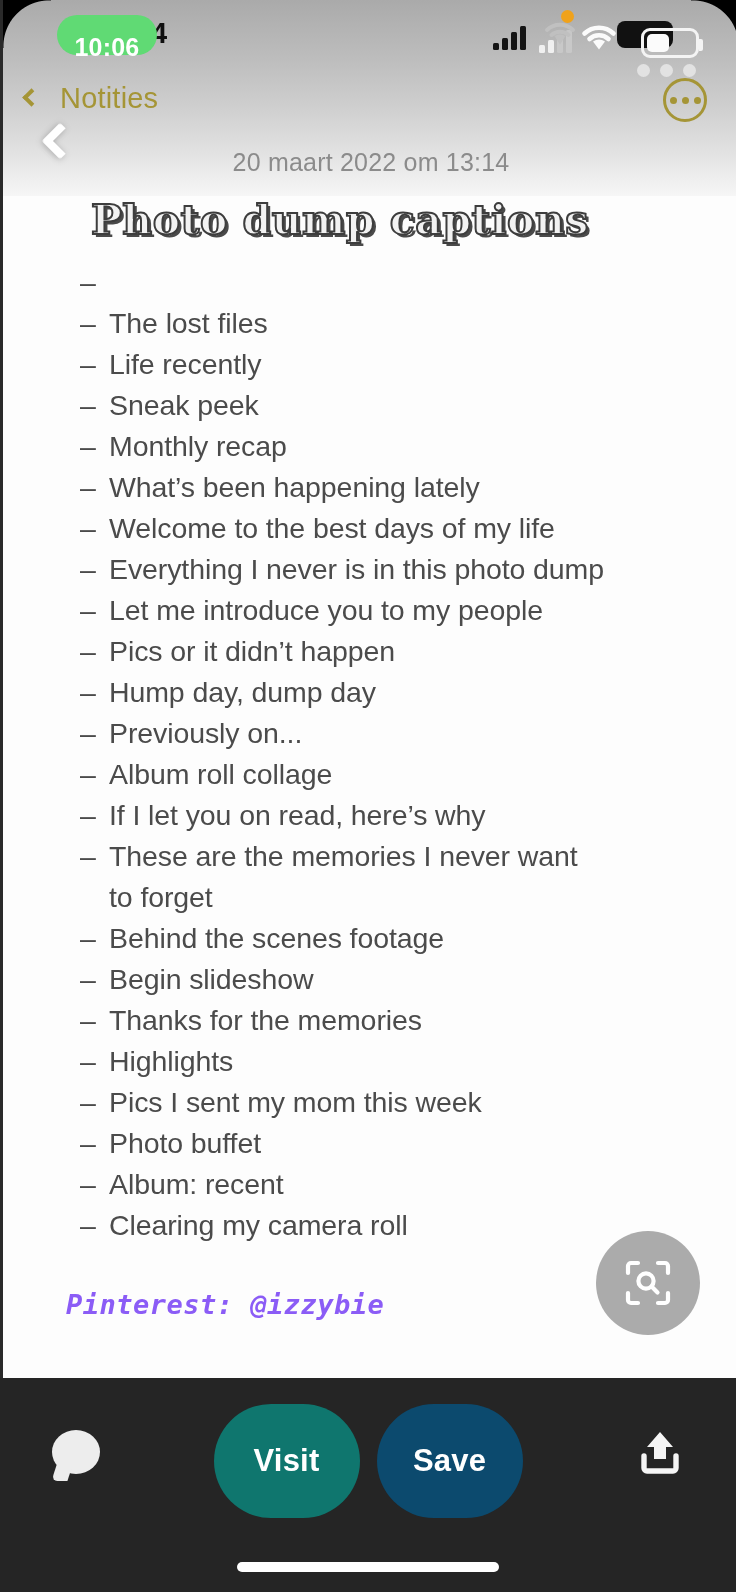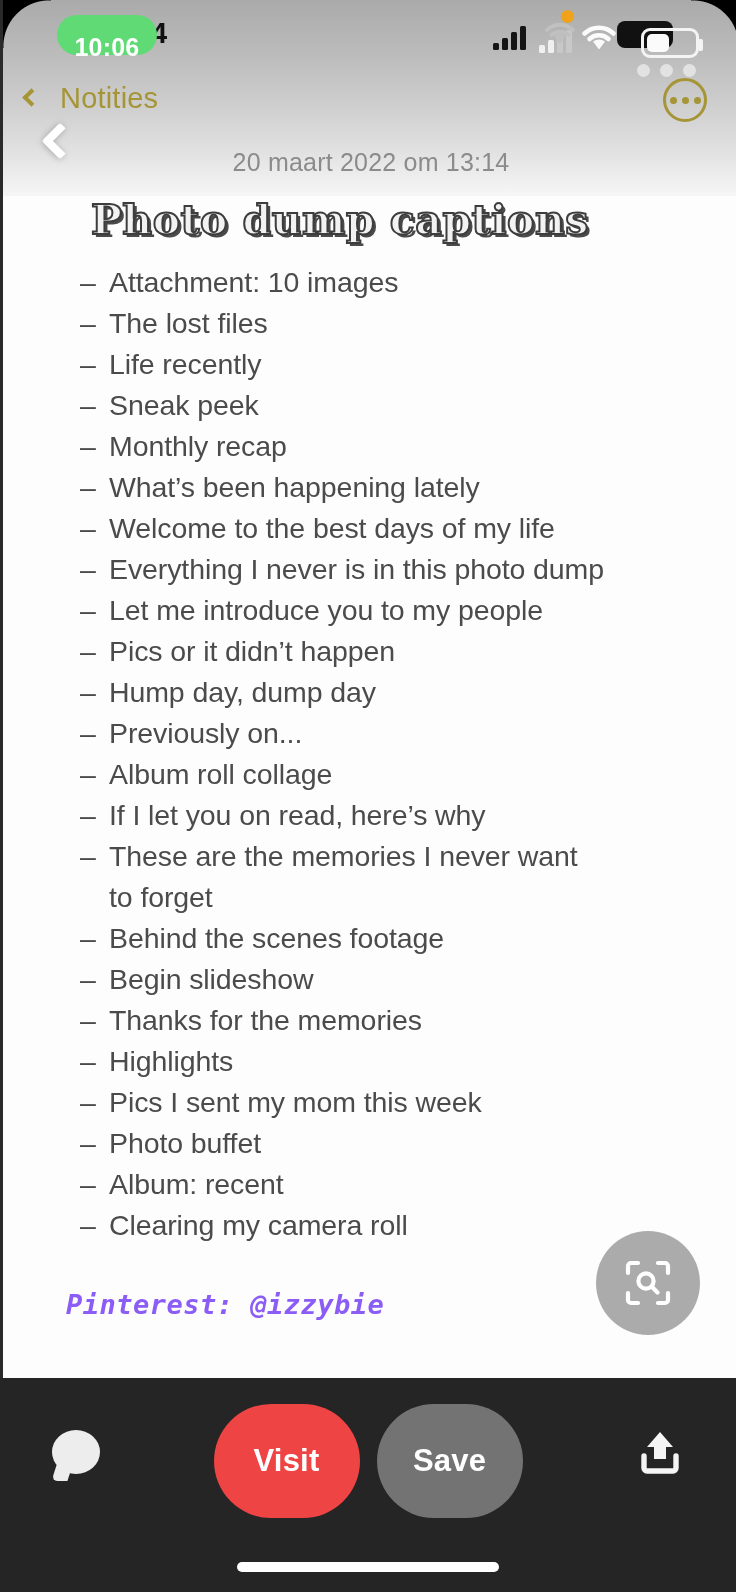--- a/index.html
+++ b/index.html
@@ -362,22 +362,22 @@
     padding: 0 34px;
     border-radius: 57px;
     display: flex;
     align-items: center;
     justify-content: center;
     font-size: 31px;
     font-weight: 700;
     color: #ffffff;
     letter-spacing: .2px;
   }
-  .pill.visit { background: #ef4444; }
-  .pill.save  { background: #737373; }
+  .pill.visit { background: #0f766e; }
+  .pill.save  { background: #0c4a6e; }
 
   .home-indicator {
     position: absolute;
     left: 50%;
     transform: translateX(-50%);
     bottom: 20px;
     width: 262px;
     height: 10px;
     border-radius: 5px;
     background: #ffffff;
@@ -466,21 +466,20 @@
           <i></i>
       </div>
     </div>
 
     <div class="note-date">20 maart 2022 om 13:14</div>
     <div class="note-title">Photo dump captions</div>
 
     <div class="note-list">
       <div class="note-item">
         <span class="note-dash">–</span>
-        <span class="note-text">Attachment: 10 images</span>
       </div>
       <div class="note-item">
         <span class="note-dash">–</span>
         <span class="note-text">The lost files</span>
       </div>
       <div class="note-item">
         <span class="note-dash">–</span>
         <span class="note-text">Life recently</span>
       </div>
       <div class="note-item">

